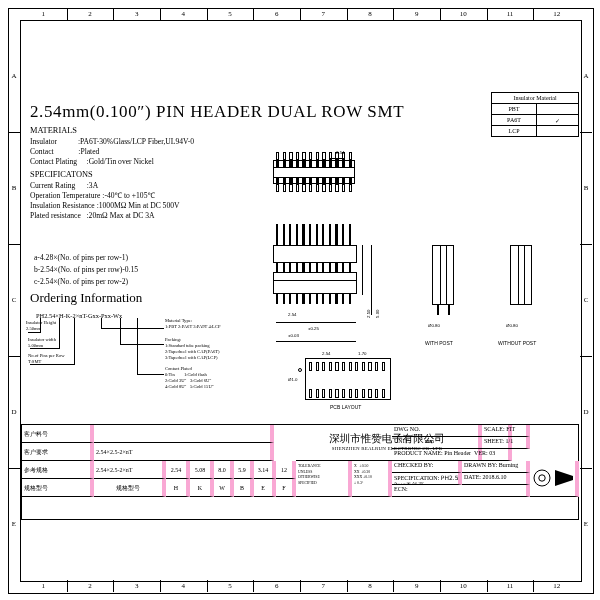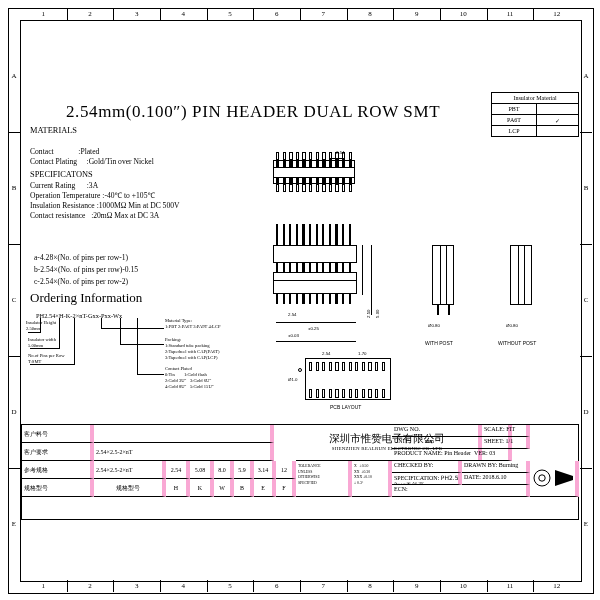--- a/index.html
+++ b/index.html
@@ -57,21 +57,20 @@
     text-align: center;
   }
 
   
   .main-title {
     position: absolute;
     left: 30px; top: 102px;
     font-size: 17px;
     letter-spacing: 0.6px;
     font-family: "Liberation Serif", serif;
-    margin-left: 36px;
   }
 
   
   .tblock {
     position: absolute;
     font-size: 7.6px;
     line-height: 10.4px;
     white-space: pre;
   }
   .tblock.hdr { font-size: 8.4px; }
@@ -272,28 +271,29 @@
       <td>✓</td>
     </tr>
     <tr>
       <td class="lead">LCP</td>
       <td></td>
     </tr>
   </tbody>
     </table>
 
   <div class="tblock hdr" style="left:30px; top:126px;">MATERIALS</div>
+  <div class="tblock" style="left:30px; top:137px;">Insulator           :PA6T-30%Glass/LCP Fiber,UL94V-0</div>
   <div class="tblock" style="left:30px; top:147px;">Contact             :Plated</div>
   <div class="tblock" style="left:30px; top:157px;">Contact Plating     :Gold/Tin over Nickel</div>
 
   <div class="tblock hdr" style="left:30px; top:170px;">SPECIFICATONS</div>
   <div class="tblock" style="left:30px; top:181px;">Current Rating      :3A</div>
   <div class="tblock" style="left:30px; top:191px;">Operation Temperature :-40℃ to +105℃</div>
   <div class="tblock" style="left:30px; top:201px;">Insulation Resistance :1000MΩ Min at DC 500V</div>
-  <div class="tblock" style="left:30px; top:211px;">Contact resistance   :20mΩ Max at DC 3A</div>
+  <div class="tblock" style="left:30px; top:211px;">Plated resistance   :20mΩ Max at DC 3A</div>
 
   <div class="tblock" style="left:34px; top:253px;">a-4.28×(No. of pins per row-1)</div>
   <div class="tblock" style="left:34px; top:265px;">b-2.54×(No. of pins per row)-0.15</div>
   <div class="tblock" style="left:34px; top:277px;">c-2.54×(No. of pins per row-2)</div>
 
   <div class="ordering-title">Ordering Information</div>
   <div class="small" style="left:36px; top:312px; font-size:6.4px;">PH2.54×H-K-2×nT-Gxx-Pxx-Wx</div>
 
   <div class="ln lnv" style="left:40px; top:318px; height:14px;"></div>
   <div class="ln lnh" style="left:28px; top:332px; width:13px;"></div>

